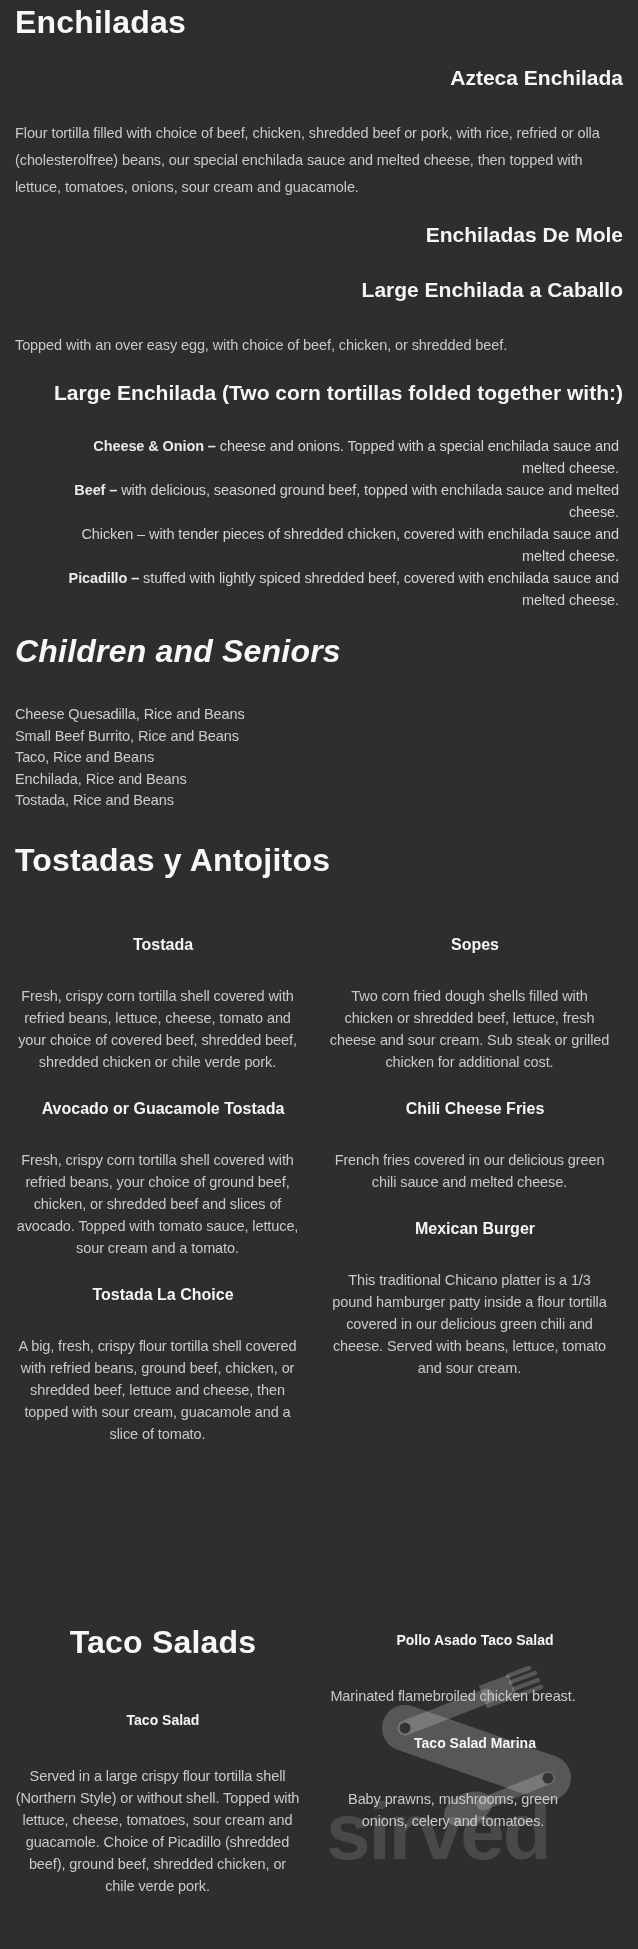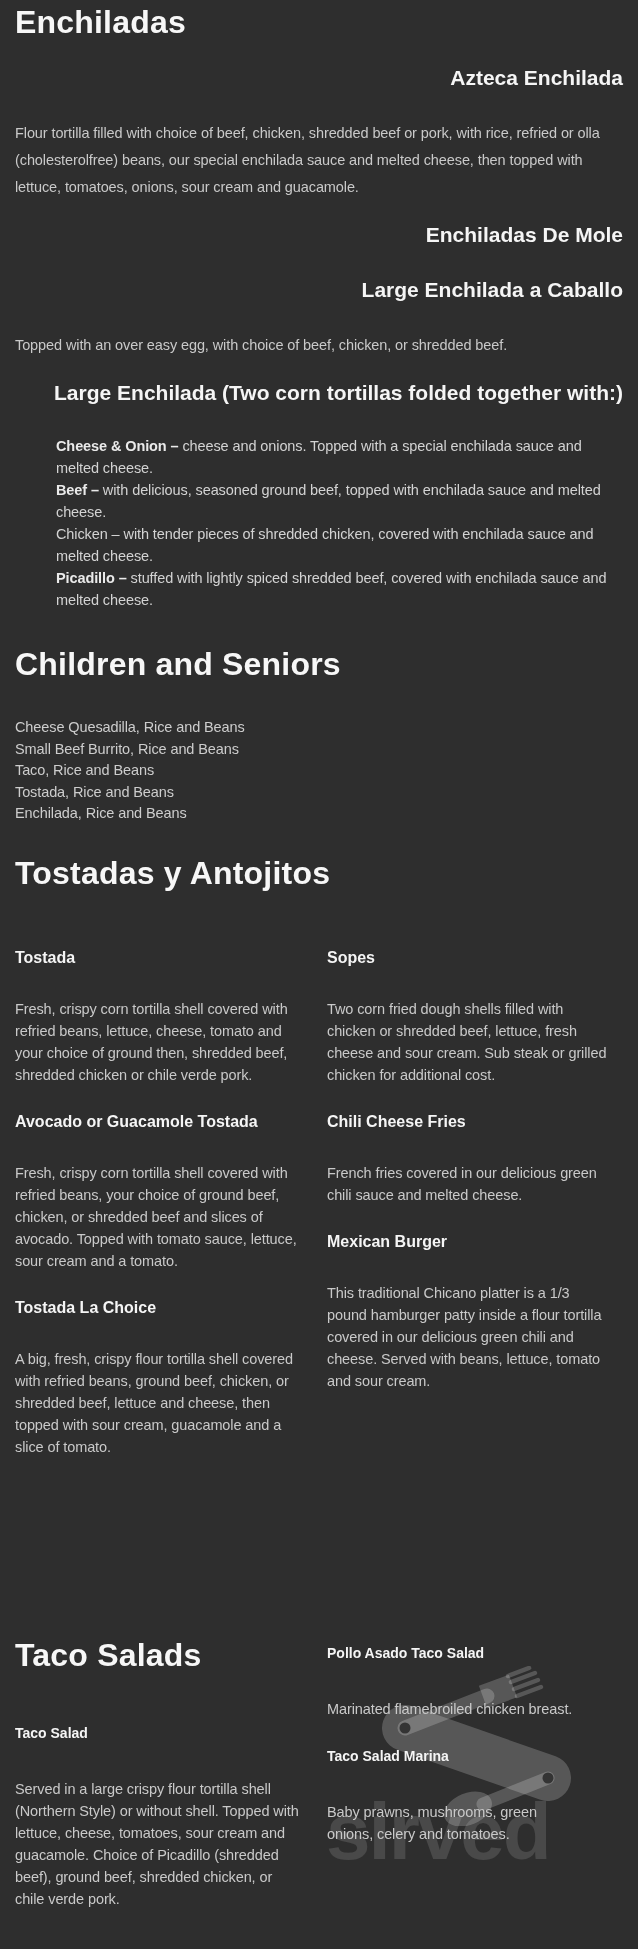--- a/index.html
+++ b/index.html
@@ -7,28 +7,28 @@
     width:638px;height:1949px;background:#2e2e2e;position:relative;overflow:hidden;
     padding:6px 15px 0;box-sizing:border-box;
     font-family:"Liberation Sans",sans-serif;
   }
   .content{position:relative;z-index:1;}
   h1,h2,h3,p,ul{margin:0;}
   .h1{font-size:32px;line-height:32px;font-weight:bold;color:#f7f7f7;letter-spacing:.2px;}
   .h1-enchiladas{margin-bottom:27px;}
   .h2-item{font-size:21px;line-height:25px;font-weight:bold;color:#f5f5f5;margin-bottom:30px;text-align:right;}
   .p-full{font-size:14.5px;line-height:27px;color:#c9c9c9;max-width:612px;margin-bottom:21px;letter-spacing:-.1px;}
-  .variant-list{list-style:none;padding:0 0 0 33px;margin:8px;}
+  .variant-list{list-style:none;padding:0 0 0 33px;margin:1px;text-align:right;}
   .variant-list li{font-size:14.5px;line-height:22px;color:#d3d3d3;letter-spacing:-.1px;max-width:570px;}
   .variant-lead{font-weight:bold;color:#eaeaea;}
-  .h1-children{margin-top:37px;margin-bottom:37px;}
+  .h1-children{margin-top:24px;margin-bottom:37px;font-style:italic;}
   .plain-lines{font-size:14.5px;line-height:21.5px;color:#cdcdcd;letter-spacing:-.1px;}
   .h1-tostadas{margin-top:32px;margin-bottom:59px;}
   .cols{display:flex;gap:16px;}
-  .col{width:296px;flex:0 0 296px;}
+  .col{width:296px;flex:0 0 296px;text-align:center;}
   .h3-col{font-size:16px;line-height:20px;font-weight:bold;color:#f5f5f5;margin-bottom:30px;}
   .p-col{font-size:14.5px;line-height:22px;color:#c9c9c9;margin-bottom:26px;letter-spacing:-.1px;max-width:285px;}
   .bottom{margin-top:155px;}
   .h3-bottom{font-size:14px;line-height:21px;font-weight:bold;color:#f5f5f5;margin-bottom:34px;}
   .h3-tacosalad{margin-top:52px;}
   .col-pad{padding-top:4px;}
   .p-narrow{max-width:252px;}
   
   .watermark{position:absolute;z-index:0;}
   .wm-logo{left:365px;top:1666px;width:230px;height:160px;}
@@ -80,31 +80,31 @@
         <li><span class="variant-lead">Picadillo –</span><span> stuffed with lightly spiced shredded beef, covered with enchilada sauce and melted cheese.</span></li>
       </ul>
     </div>
 
     <div>
       <h1 class="h1 h1-children">Children and Seniors</h1>
       <div class="plain-lines">
         <div>Cheese Quesadilla, Rice and Beans</div>
         <div>Small Beef Burrito, Rice and Beans</div>
         <div>Taco, Rice and Beans</div>
+        <div>Enchilada, Rice and Beans</div>
         <div>Tostada, Rice and Beans</div>
-        <div>Enchilada, Rice and Beans</div>
       </div>
     </div>
 
     <div>
       <h1 class="h1 h1-tostadas">Tostadas y Antojitos</h1>
       <div class="cols">
         <div class="col">
           <h3 class="h3-col">Tostada</h3>
-          <p class="p-col">Fresh, crispy corn tortilla shell covered with refried beans, lettuce, cheese, tomato and your choice of ground then, shredded beef, shredded chicken or chile verde pork.</p>
+          <p class="p-col">Fresh, crispy corn tortilla shell covered with refried beans, lettuce, cheese, tomato and your choice of covered beef, shredded beef, shredded chicken or chile verde pork.</p>
           <h3 class="h3-col">Avocado or Guacamole Tostada</h3>
           <p class="p-col">Fresh, crispy corn tortilla shell covered with refried beans, your choice of ground beef, chicken, or shredded beef and slices of avocado. Topped with tomato sauce, lettuce, sour cream and a tomato.</p>
           <h3 class="h3-col">Tostada La Choice</h3>
           <p class="p-col">A big, fresh, crispy flour tortilla shell covered with refried beans, ground beef, chicken, or shredded beef, lettuce and cheese, then topped with sour cream, guacamole and a slice of tomato.</p>
         </div>
         <div class="col">
           <h3 class="h3-col">Sopes</h3>
           <p class="p-col">Two corn fried dough shells filled with chicken or shredded beef, lettuce, fresh cheese and sour cream. Sub steak or grilled chicken for additional cost.</p>
           <h3 class="h3-col">Chili Cheese Fries</h3>
           <p class="p-col">French fries covered in our delicious green chili sauce and melted cheese.</p>

